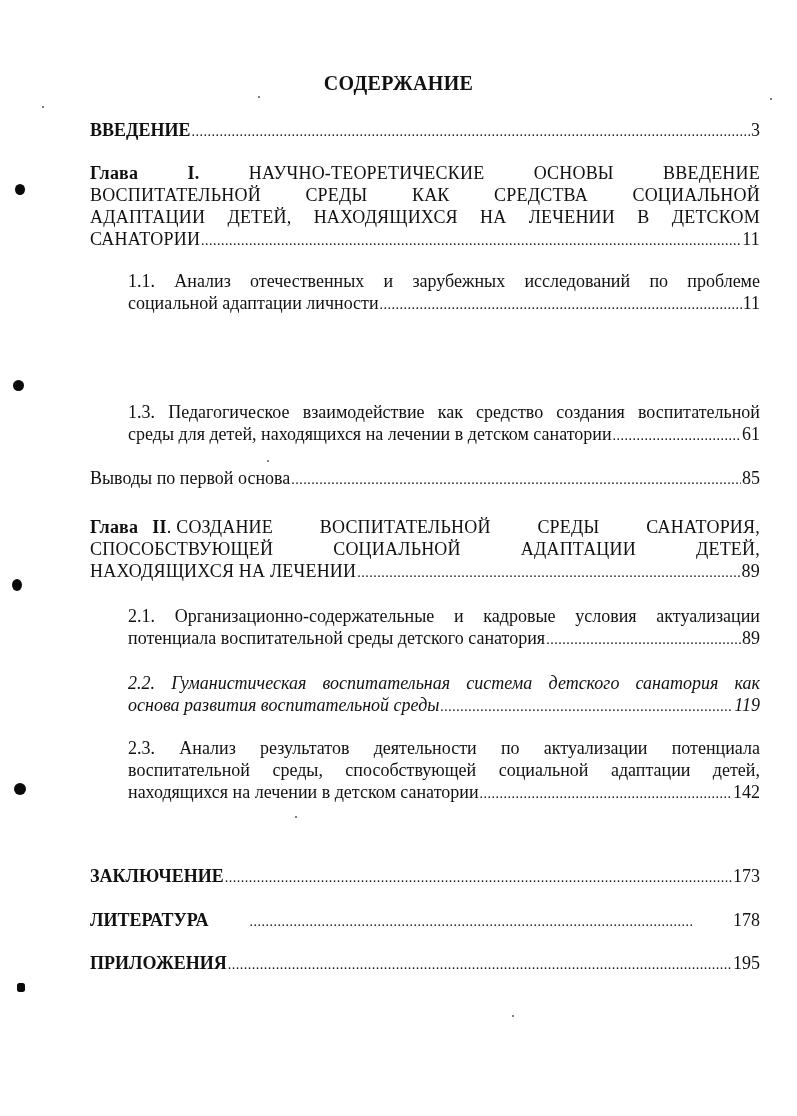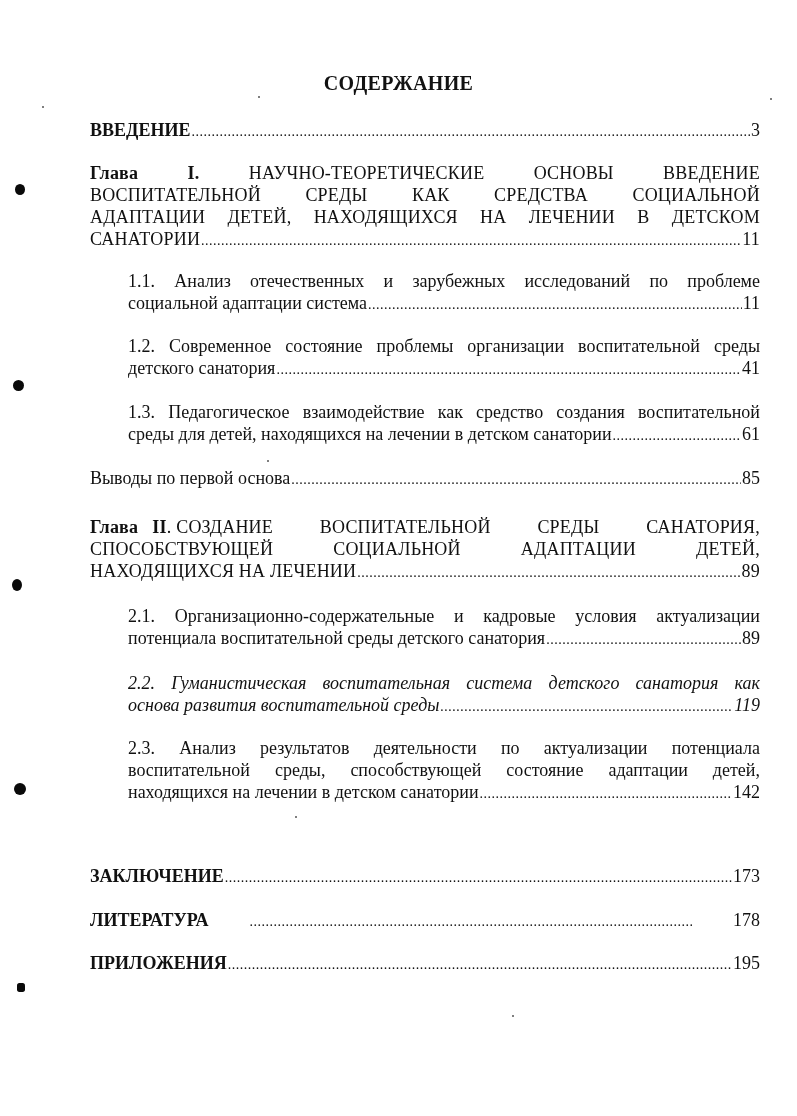--- a/index.html
+++ b/index.html
@@ -87,34 +87,26 @@
     <div class="line-last caps">
       <span class="txt">САНАТОРИИ</span>
       <span class="dots"></span>
       <span class="pg">11</span>
     </div>
   </div>
 
   <div class="entry lvl1" style="top:262px;">
     <div class="just" style="text-align-last: justify;">1.1. Анализ отечественных и зарубежных исследований по проблеме</div>
     <div class="line-last">
-      <span class="txt">социальной адаптации система</span>
+      <span class="txt">социальной адаптации личности</span>
       <span class="dots"></span>
       <span class="pg">11</span>
     </div>
   </div>
 
-  <div class="entry lvl1" style="top:327px;">
-    <div class="just" style="text-align-last: justify;">1.2. Современное состояние проблемы организации воспитательной среды</div>
-    <div class="line-last">
-      <span class="txt">детского санатория </span>
-      <span class="dots"></span>
-      <span class="pg">41</span>
-    </div>
-  </div>
 
   <div class="entry lvl1" style="top:393px;">
     <div class="just" style="text-align-last: justify;">1.3. Педагогическое взаимодействие как средство создания воспитательной</div>
     <div class="line-last">
       <span class="txt">среды для детей, находящихся на лечении в детском санатории</span>
       <span class="dots"></span>
       <span class="pg">61</span>
     </div>
   </div>
 
@@ -157,21 +149,21 @@
     <div class="just" style="text-align-last: justify;">2.2. Гуманистическая воспитательная система детского санатория как</div>
     <div class="line-last">
       <span class="txt">основа развития воспитательной среды </span>
       <span class="dots"></span>
       <span class="pg">119</span>
     </div>
   </div>
 
   <div class="entry lvl1" style="top:729px;">
     <div class="just" style="text-align-last: justify;">2.3. Анализ результатов деятельности по актуализации потенциала</div>
-    <div class="just" style="text-align-last: justify;">воспитательной среды, способствующей состояние адаптации детей,</div>
+    <div class="just" style="text-align-last: justify;">воспитательной среды, способствующей социальной адаптации детей,</div>
     <div class="line-last">
       <span class="txt">находящихся на лечении в детском санатории </span>
       <span class="dots"></span>
       <span class="pg">142</span>
     </div>
   </div>
 
 
   <div class="entry lvl0 line-last" style="top:857px;">
     <span class="txt bold">ЗАКЛЮЧЕНИЕ </span>

